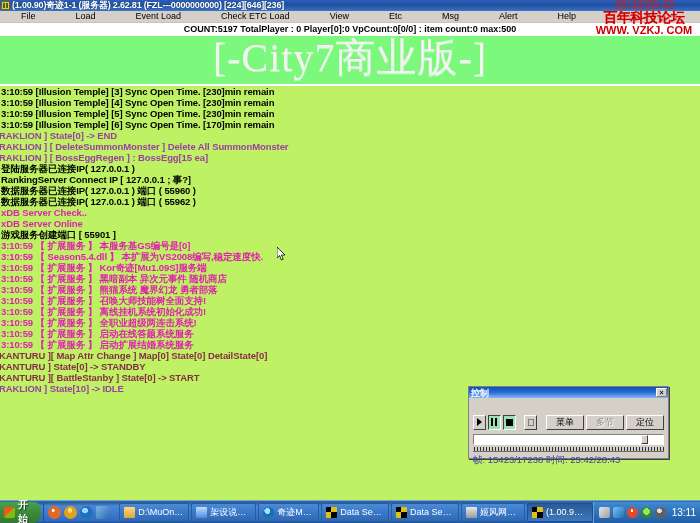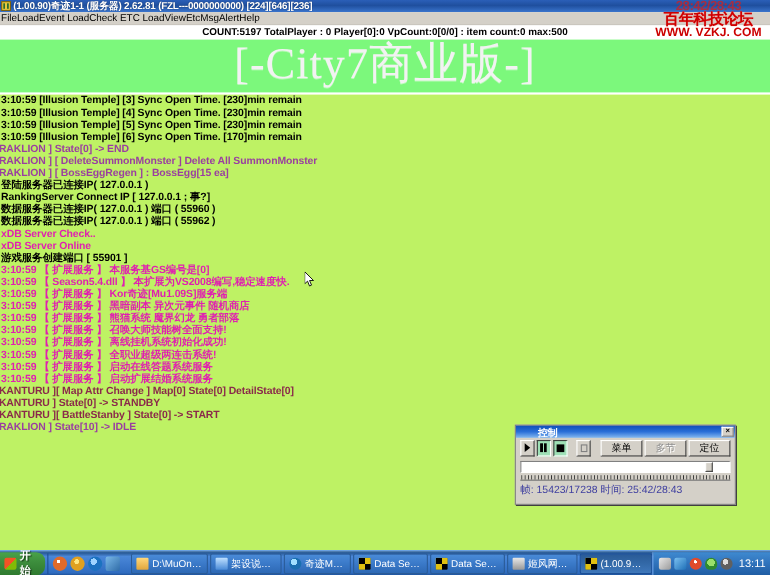--- a/index.html
+++ b/index.html
@@ -71,21 +71,21 @@
     height: 12px;
     background: #d4d0c8;
     display: flex;
     align-items: center;
     font-size: 9px;
     color: #000000;
     border-bottom: 1px solid #c8c4bc;
     box-sizing: border-box;
   }
   #menubar .menu-item {
-    padding: 0 0;
+    padding: 0 20px;
     line-height: 11px;
     white-space: nowrap;
     cursor: default;
   }
   #menubar .menu-item:first-child { margin-left: 1px; }
 
   
   #counters {
     position: absolute;
     left: 0; top: 23px;
@@ -213,39 +213,39 @@
     font-size: 9px;
   }
   #control-window .cw-titlebar {
     height: 11px;
     background: linear-gradient(180deg, #1050b8 0%, #2a6fd8 50%, #84b8f0 100%);
     display: flex;
     align-items: center;
     color: #ffffff;
     font-weight: bold;
     font-size: 9px;
-    padding-left: 20px;
+    padding-left: 2px;
     box-sizing: border-box;
   }
   #control-window .cw-title-text { flex: 1 1 auto; line-height: 10px; }
   #control-window .cw-close {
     width: 11px; height: 9px;
     margin-right: 1px;
     background: #d4d0c8;
     border: 1px solid;
     border-color: #ffffff #808080 #808080 #ffffff;
     position: relative;
     color: #000;
     font-size: 7px;
     line-height: 7px;
     text-align: center;
     box-sizing: border-box;
   }
   #control-window .cw-body {
-    padding: 1px 4px 0 4px;
+    padding: 16px 4px 0 4px;
   }
   #control-window .cw-buttons {
     display: flex;
     align-items: center;
     gap: 2px;
     height: 16px;
   }
   .cw-btn {
     width: 16px; height: 15px;
     background: #d4d0c8;

